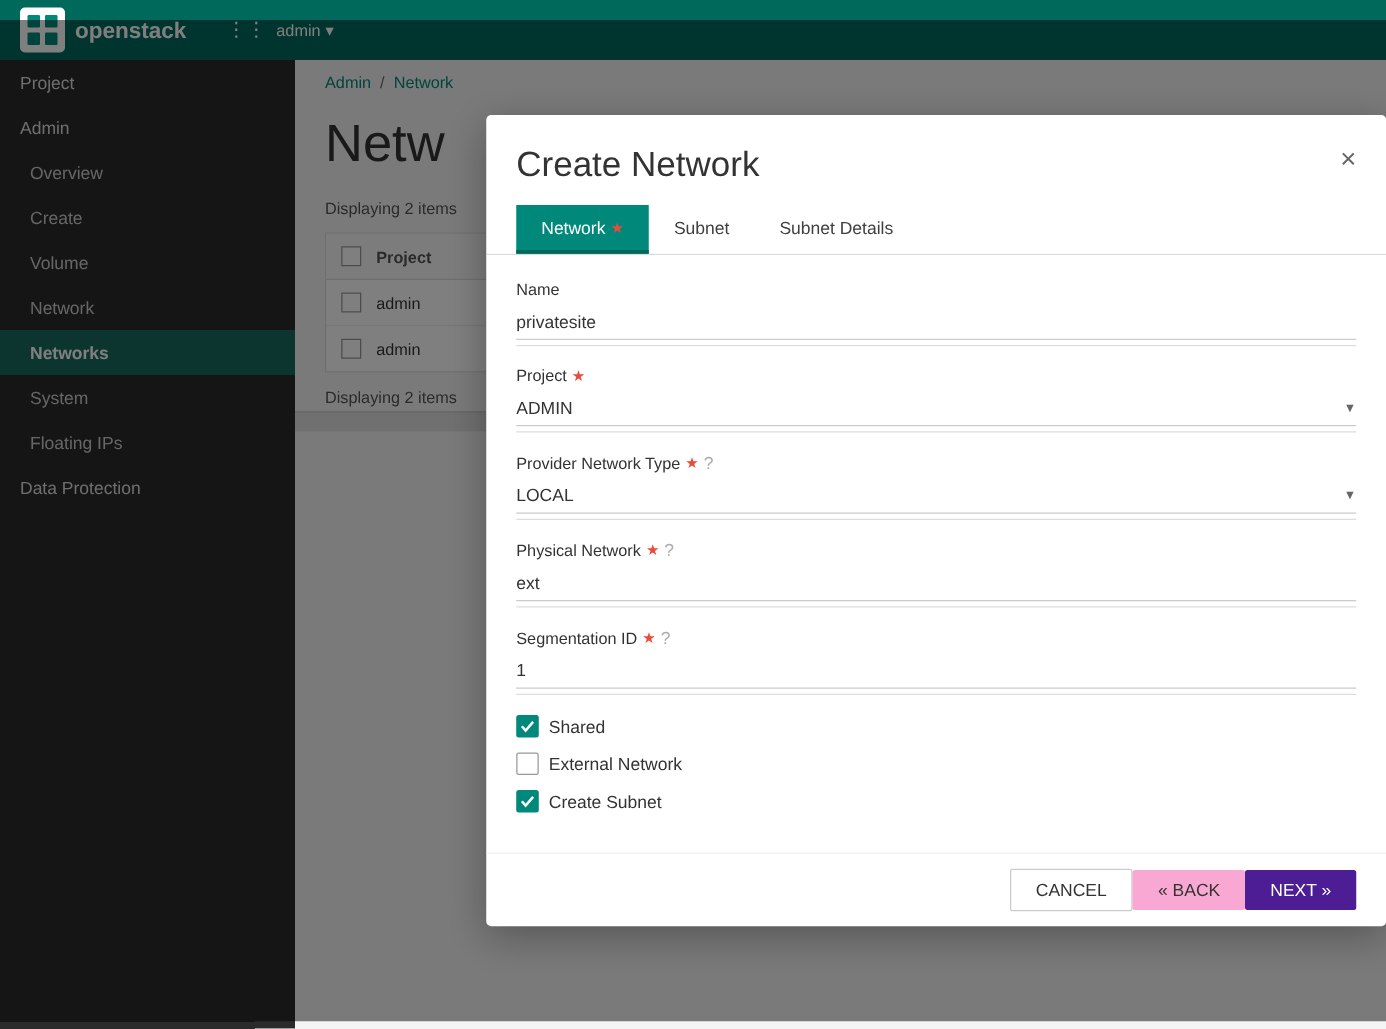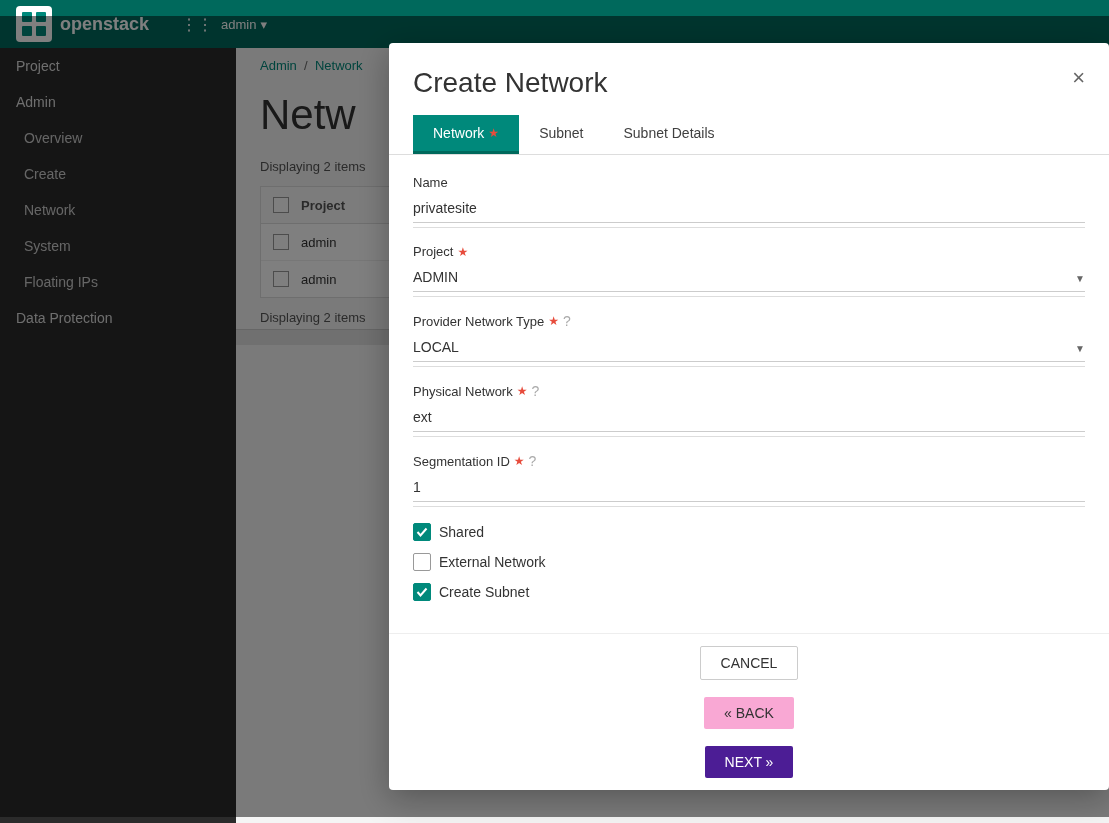--- a/index.html
+++ b/index.html
@@ -77,21 +77,21 @@
     .form-divider { border: none; border-bottom: 1px solid #ddd; margin: 4px 0 16px; }
 
     
     .checkbox-group { margin-bottom: 12px; display: flex; align-items: center; gap: 8px; }
     .checkbox-label { font-size: 14px; color: #333; cursor: pointer; }
     .checkbox-checked { width: 18px; height: 18px; background: #00897b; border: 1px solid #00897b; display: inline-flex; align-items: center; justify-content: center; border-radius: 2px; flex-shrink: 0; }
     .checkbox-checked svg { width: 12px; height: 12px; fill: white; }
     .checkbox-unchecked { width: 18px; height: 18px; background: white; border: 1px solid #999; display: inline-flex; align-items: center; justify-content: center; border-radius: 2px; flex-shrink: 0; }
 
     
-    .modal-footer { display: flex; justify-content: flex-end; align-items: center; padding: 12px 24px; border-top: 1px solid #eee; gap: 17px; flex-direction: column; }
+    .modal-footer { display: flex; justify-content: flex-end; align-items: center; padding: 12px 24px; border-top: 1px solid #eee; gap: 0; }
     .btn { padding: 8px 20px; font-size: 14px; border: none; cursor: pointer; border-radius: 2px; font-weight: 500; }
     .btn-cancel { background: transparent; color: #333; border: 1px solid #ccc; }
     .btn-secondary { background: #f9a8d4; color: #333; }
     .btn-primary { background: #00897b; color: white; }
     .btn-next { background: #4c1d95; color: white; display: flex; align-items: center; gap: 4px; }
   </style>
 </head>
 <body>
 
 <div class="topbar">
@@ -113,21 +113,23 @@
   </div>
 </div>
 
 <div class="main-layout">
 
   <div class="sidebar">
     <div class="sidebar-category">Project</div>
     <div class="sidebar-category">Admin</div>
     <div class="sidebar-item">Overview</div>
     <div class="sidebar-item">Create</div>
+    <div class="sidebar-item">Volume</div>
     <div class="sidebar-item">Network</div>
+    <div class="sidebar-item active">Networks</div>
     <div class="sidebar-item">System</div>
     <div class="sidebar-item">Floating IPs</div>
     <div class="sidebar-category">Data Protection</div>
   </div>
 
   <div class="content">
     <div class="breadcrumb">
       <a>Admin</a>
       &nbsp;/&nbsp;
       <a>Network</a>

